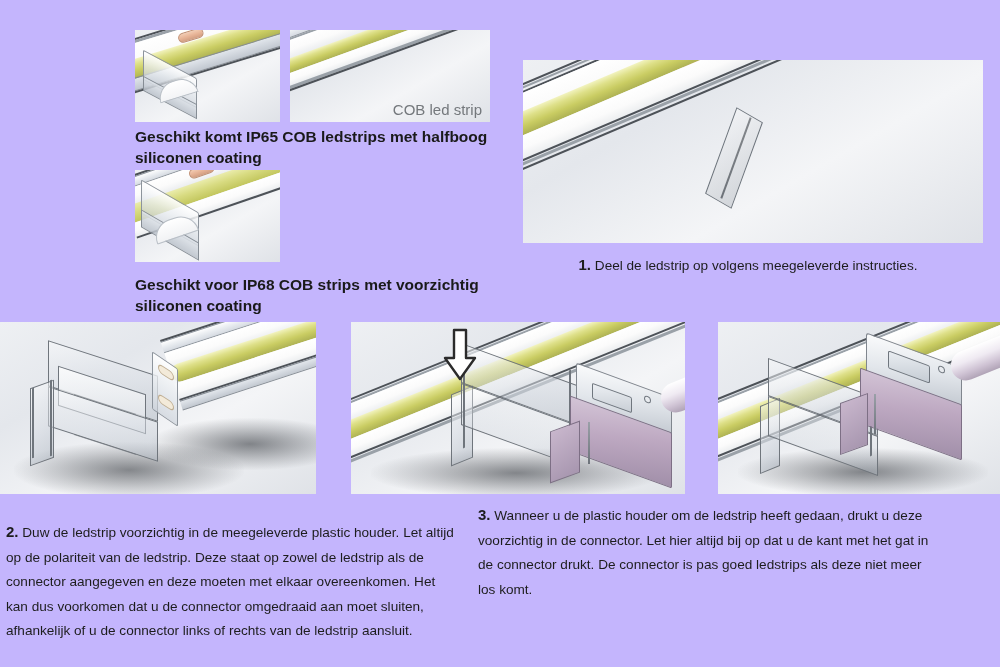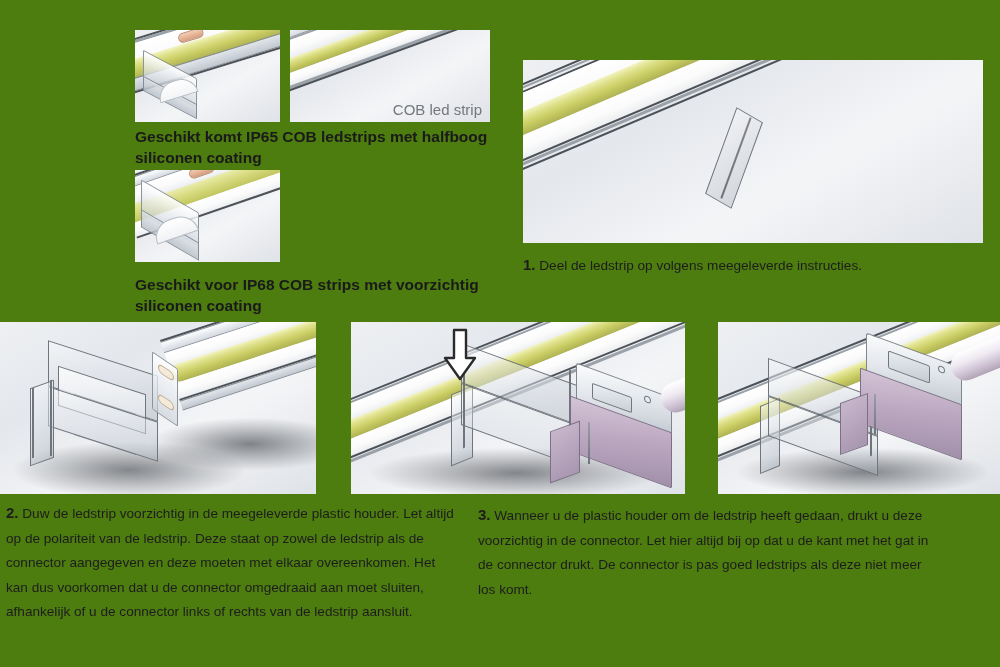--- a/index.html
+++ b/index.html
@@ -7,21 +7,21 @@
   html, body {
     margin: 0; padding: 0;
     background: #ffffff;
   }
   body {
     width: 1000px; height: 667px;
     position: relative;
     font-family: "Liberation Sans", sans-serif;
     overflow: hidden;
   }
-  .sheet { position: absolute; inset: 0; background: #4d7c0f; }
+  .sheet { position: absolute; inset: 0; background: #c4b5fd; }
 
   
   .panel {
     position: absolute;
     overflow: hidden;
     background: linear-gradient(150deg, #eef0f3 0%, #e4e7ec 30%, #f4f5f7 62%, #dfe2e7 100%);
   }
   .panel .scene { position: absolute; inset: 0; }
 
   
@@ -241,21 +241,21 @@
       </div>
 
       <div style="position:absolute; left:212px; top:55px; width:2px; height:86px;
            background:#4d5258; transform:rotate(20deg);"></div>
       <div style="position:absolute; left:196px; top:52px; width:30px; height:92px;
            background:linear-gradient(120deg, rgba(255,255,255,.35), rgba(150,157,166,.35));
            border:1px solid #6d747c; transform:rotate(20deg) skewY(10deg);"></div>
     </div>
   </div>
 
-  <div class="steptext" style="left:523px; top:253px; width:450px;">
+  <div class="steptext" style="left:523px; top:253px; width:450px;text-align:center;">
     <span class="num">1.</span>
     <span>Deel de ledstrip op volgens meegeleverde instructies.</span>
   </div>
 
   <div class="panel" style="left:0px; top:322px; width:316px; height:172px;">
     <div class="scene">
       <div class="shadow" style="left:14px; top:120px; width:230px; height:56px;"></div>
       <div class="shadow" style="left:150px; top:96px; width:200px; height:52px;"></div>
 
       <div style="position:absolute; left:30px; top:36px; width:140px; height:106px;">
@@ -378,21 +378,21 @@
         <div class="conn-body" style="left:2px; top:36px; width:102px; height:56px; transform:skewY(20deg); border-radius:2px;"></div>
         <div class="conn-body" style="left:-18px; top:48px; width:28px; height:52px; transform:skewY(-20deg);
              background:linear-gradient(160deg,#c8b6cc,#a796af);"></div>
         <div style="position:absolute; left:16px; top:44px; width:2px; height:40px;
              background:linear-gradient(180deg,#9aa0a8,#6d737a); transform:skewY(6deg);"></div>
         <div class="cable" style="left:94px; top:6px; width:120px; height:30px; transform:rotate(-22deg); transform-origin:0 50%;"></div>
       </div>
     </div>
   </div>
 
-  <div class="steptext" style="left:6px; top:501px; width:452px;">
+  <div class="steptext" style="left:6px; top:520px; width:452px;">
     <span class="num">2.</span>
     <span>Duw de ledstrip voorzichtig in de meegeleverde plastic houder. Let altijd op de polariteit van de ledstrip. Deze staat op zowel de ledstrip als de connector aangegeven en deze moeten met elkaar overeenkomen. Het kan dus voorkomen dat u de connector omgedraaid aan moet sluiten, afhankelijk of u de connector links of rechts van de ledstrip aansluit.</span>
   </div>
 
   <div class="steptext" style="left:478px; top:503px; width:452px;">
     <span class="num">3.</span>
     <span>Wanneer u de plastic houder om de ledstrip heeft gedaan, drukt u deze voorzichtig in de connector. Let hier altijd bij op dat u de kant met het gat in de connector drukt. De connector is pas goed ledstrips als deze niet meer los komt.</span>
   </div>
 
 </div>

